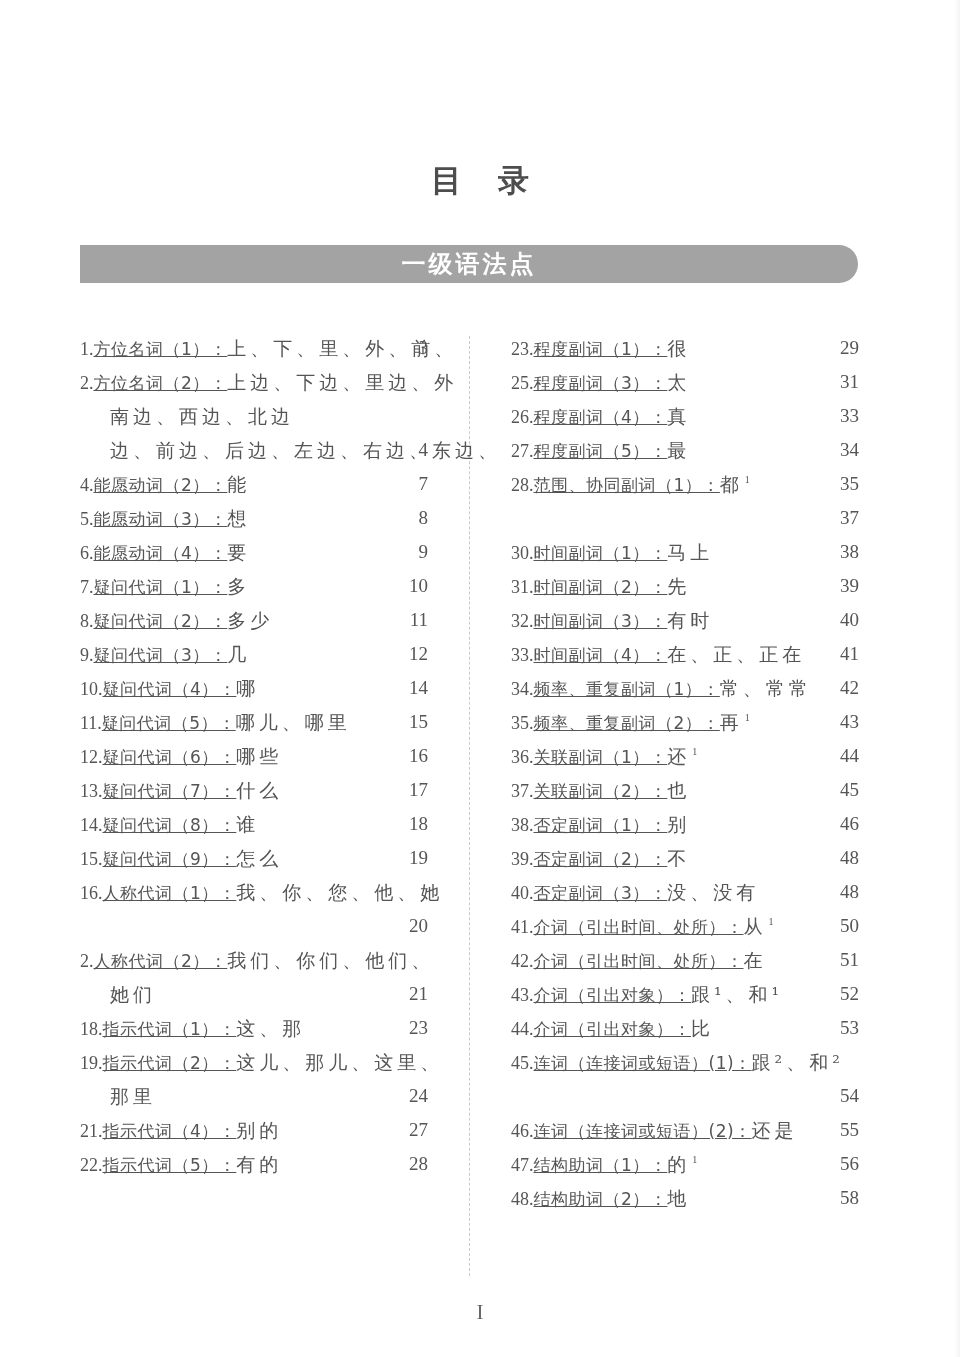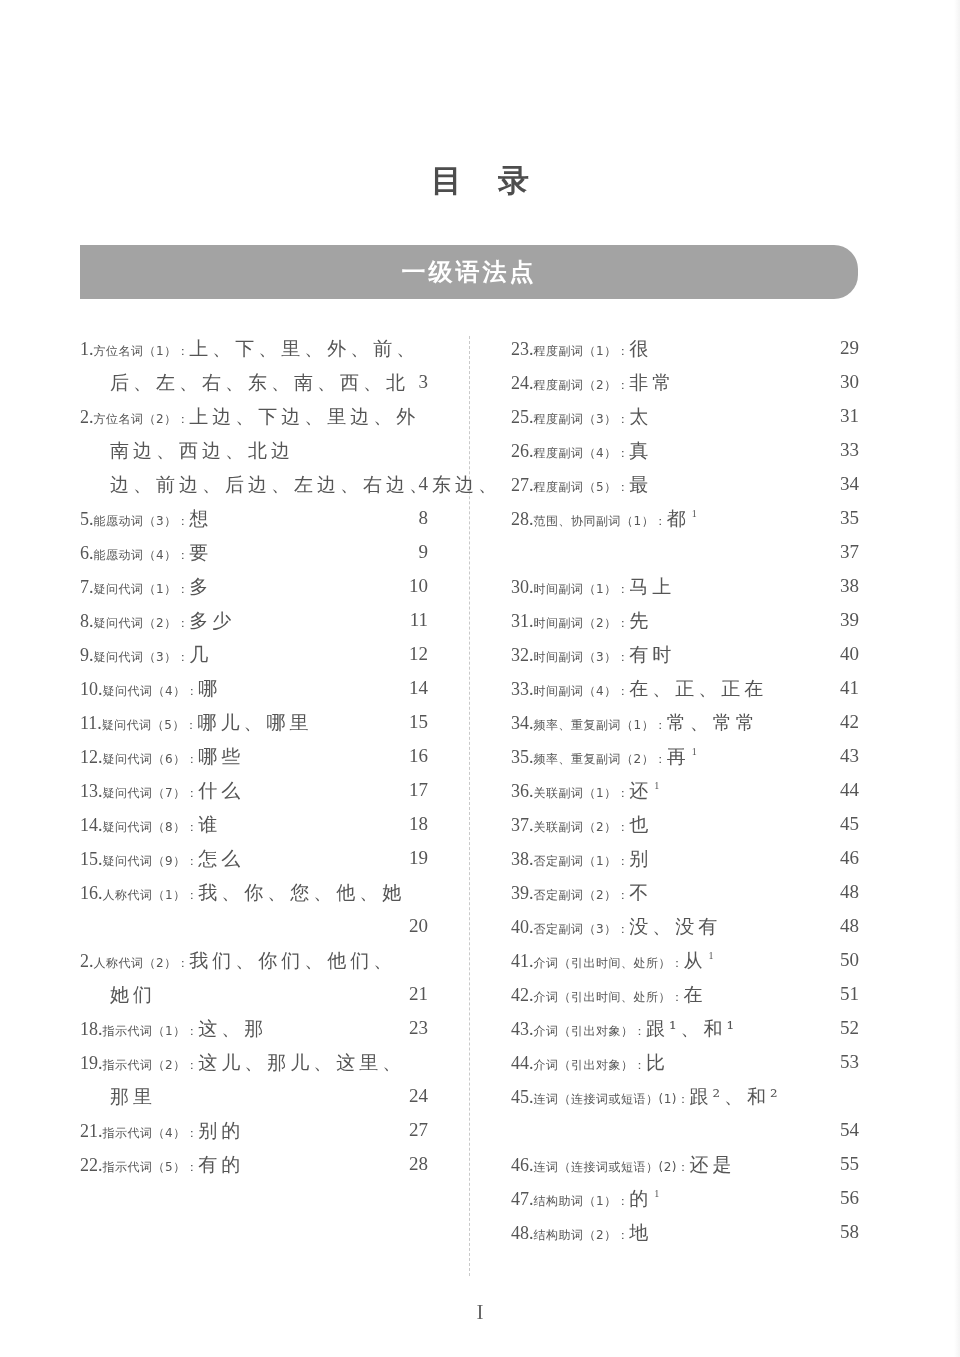--- a/index.html
+++ b/index.html
@@ -27,21 +27,21 @@
       letter-spacing: 36px;
       text-indent: 36px;
       color: #4d4d4d;
       line-height: 56px;
     }
     .section-banner {
       position: absolute;
       left: 80px;
       top: 245px;
       width: 778px;
-      height: 54px;
+      height: 38px;
       background: #a3a3a3;
       border-radius: 0 24px 24px 0;
       display: flex;
       align-items: center;
       justify-content: center;
     }
     .section-banner-label {
       font-family: "DejaVu Sans", sans-serif;
       font-weight: bold;
       font-size: 24px;
@@ -77,22 +77,23 @@
     }
     .toc-line.cont {
       padding-left: 30px;
     }
     .toc-num {
       font-family: "Liberation Serif", serif;
       font-size: 18px;
     }
     .toc-title {
       font-family: "DejaVu Sans", sans-serif;
-      font-size: 12px;
+      font-size: 17px;
       letter-spacing: 0.5px;
+      text-decoration: underline;
     }
     .toc-words {
       font-family: "DejaVu Serif", serif;
       font-size: 19px;
       letter-spacing: 4px;
     }
     sup.fn {
       font-family: "Liberation Serif", serif;
       font-size: 10px;
       vertical-align: 8px;
@@ -138,30 +139,33 @@
 
 <div class="section-banner">
   <span class="section-banner-label">一级语法点</span>
 </div>
 
 <div class="divider"></div>
 
 <div class="toc-col left">
     <div class="toc-entry">
       <span class="toc-line"><span class="toc-num">1.</span><span class="toc-title">方位名词（1）：</span><span class="toc-words">上、下、里、外、前、</span></span>
-      <span class="toc-line cont"><span class="toc-words">后、左、右、东、南、西、北</span></span>
       <span class="toc-page">3</span>
     </div>
     <div class="toc-entry">
       <span class="toc-line"><span class="toc-num">2.</span><span class="toc-title">方位名词（2）：</span><span class="toc-words">上边、下边、里边、外</span></span>
       <span class="toc-line cont"><span class="toc-words">南边、西边、北边</span></span>
       <span class="toc-line cont"><span class="toc-words">边、前边、后边、左边、右边、东边、</span></span>
       <span class="toc-page">4</span>
     </div>
     <div class="toc-entry">
+      <span class="toc-line"><span class="toc-num">4.</span><span class="toc-title">能愿动词（2）：</span><span class="toc-words">能</span></span>
+      <span class="toc-page">7</span>
+    </div>
+    <div class="toc-entry">
       <span class="toc-line"><span class="toc-num">5.</span><span class="toc-title">能愿动词（3）：</span><span class="toc-words">想</span></span>
       <span class="toc-page">8</span>
     </div>
     <div class="toc-entry">
       <span class="toc-line"><span class="toc-num">6.</span><span class="toc-title">能愿动词（4）：</span><span class="toc-words">要</span></span>
       <span class="toc-page">9</span>
     </div>
     <div class="toc-entry">
       <span class="toc-line"><span class="toc-num">7.</span><span class="toc-title">疑问代词（1）：</span><span class="toc-words">多</span></span>
       <span class="toc-page">10</span>
@@ -225,24 +229,20 @@
       <span class="toc-line"><span class="toc-num">22.</span><span class="toc-title">指示代词（5）：</span><span class="toc-words">有的</span></span>
       <span class="toc-page">28</span>
     </div>
   </div>
 <div class="toc-col right">
     <div class="toc-entry">
       <span class="toc-line"><span class="toc-num">23.</span><span class="toc-title">程度副词（1）：</span><span class="toc-words">很</span></span>
       <span class="toc-page">29</span>
     </div>
     <div class="toc-entry">
-      <span class="toc-line"><span class="toc-num">24.</span><span class="toc-title">程度副词（2）：</span><span class="toc-words">非常</span></span>
-      <span class="toc-page">30</span>
-    </div>
-    <div class="toc-entry">
       <span class="toc-line"><span class="toc-num">25.</span><span class="toc-title">程度副词（3）：</span><span class="toc-words">太</span></span>
       <span class="toc-page">31</span>
     </div>
     <div class="toc-entry">
       <span class="toc-line"><span class="toc-num">26.</span><span class="toc-title">程度副词（4）：</span><span class="toc-words">真</span></span>
       <span class="toc-page">33</span>
     </div>
     <div class="toc-entry">
       <span class="toc-line"><span class="toc-num">27.</span><span class="toc-title">程度副词（5）：</span><span class="toc-words">最</span></span>
       <span class="toc-page">34</span>

